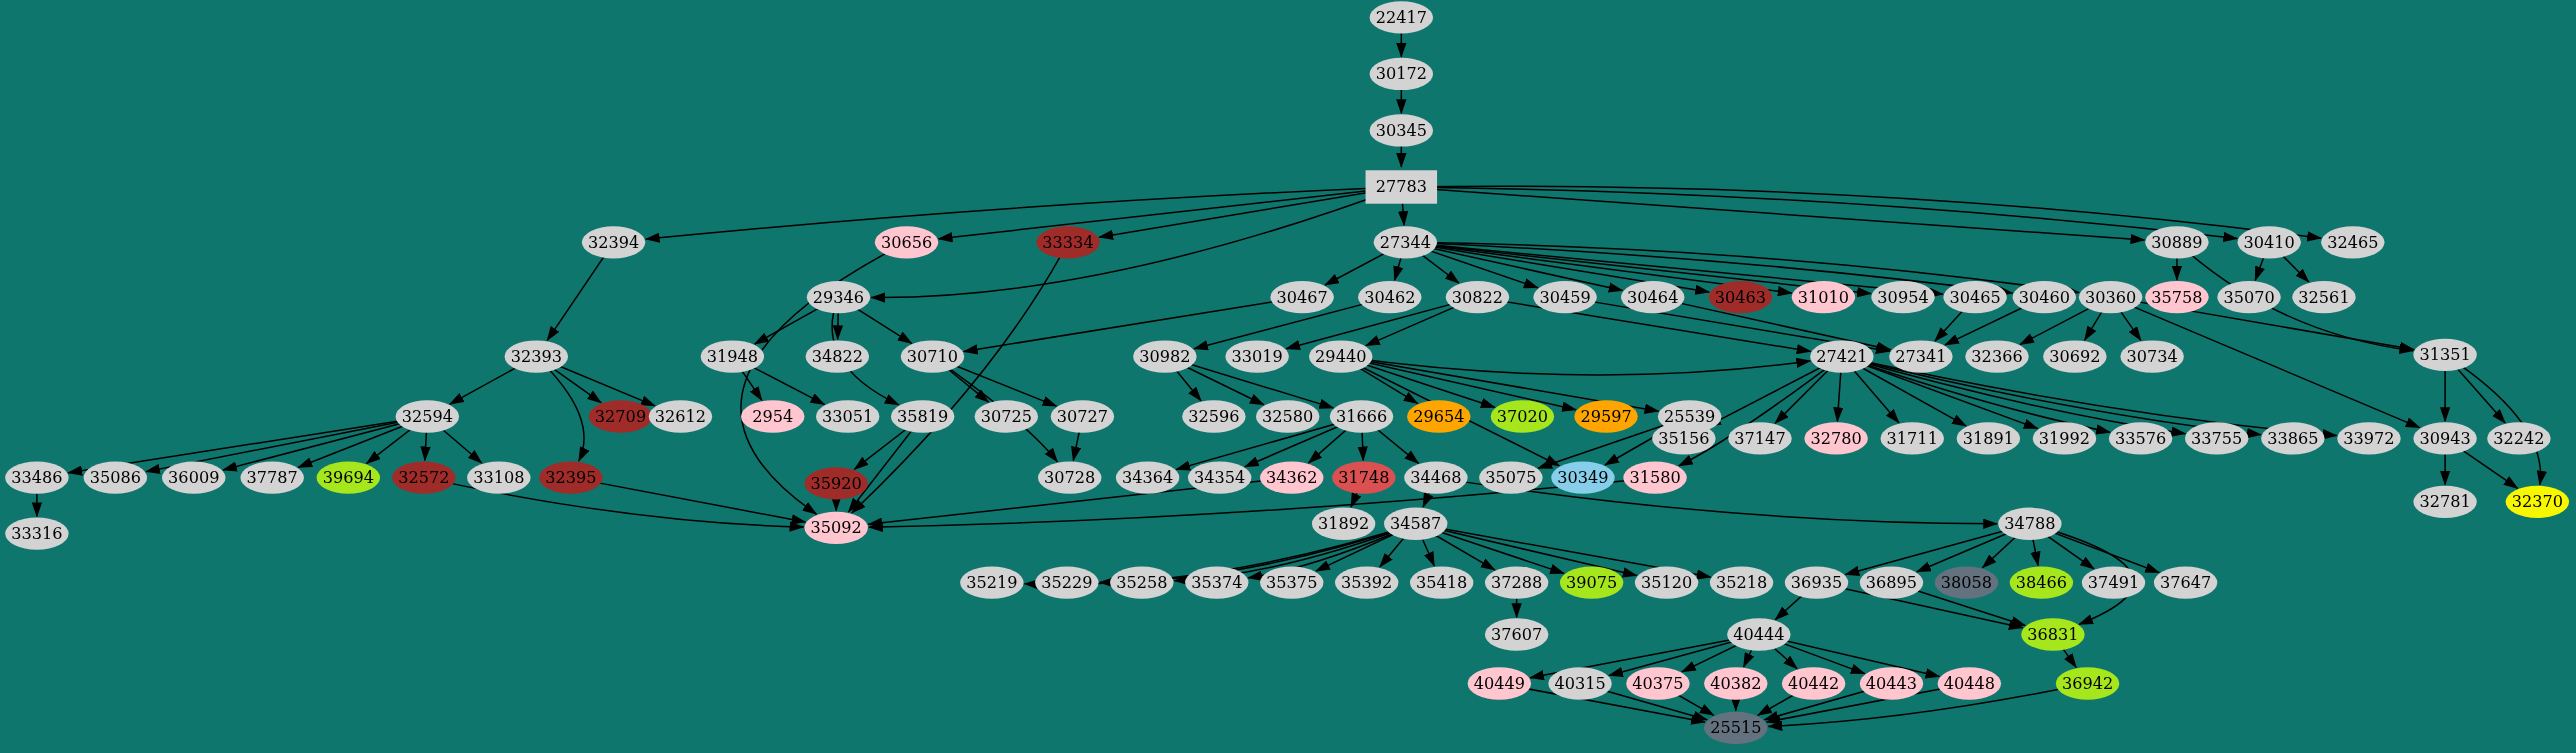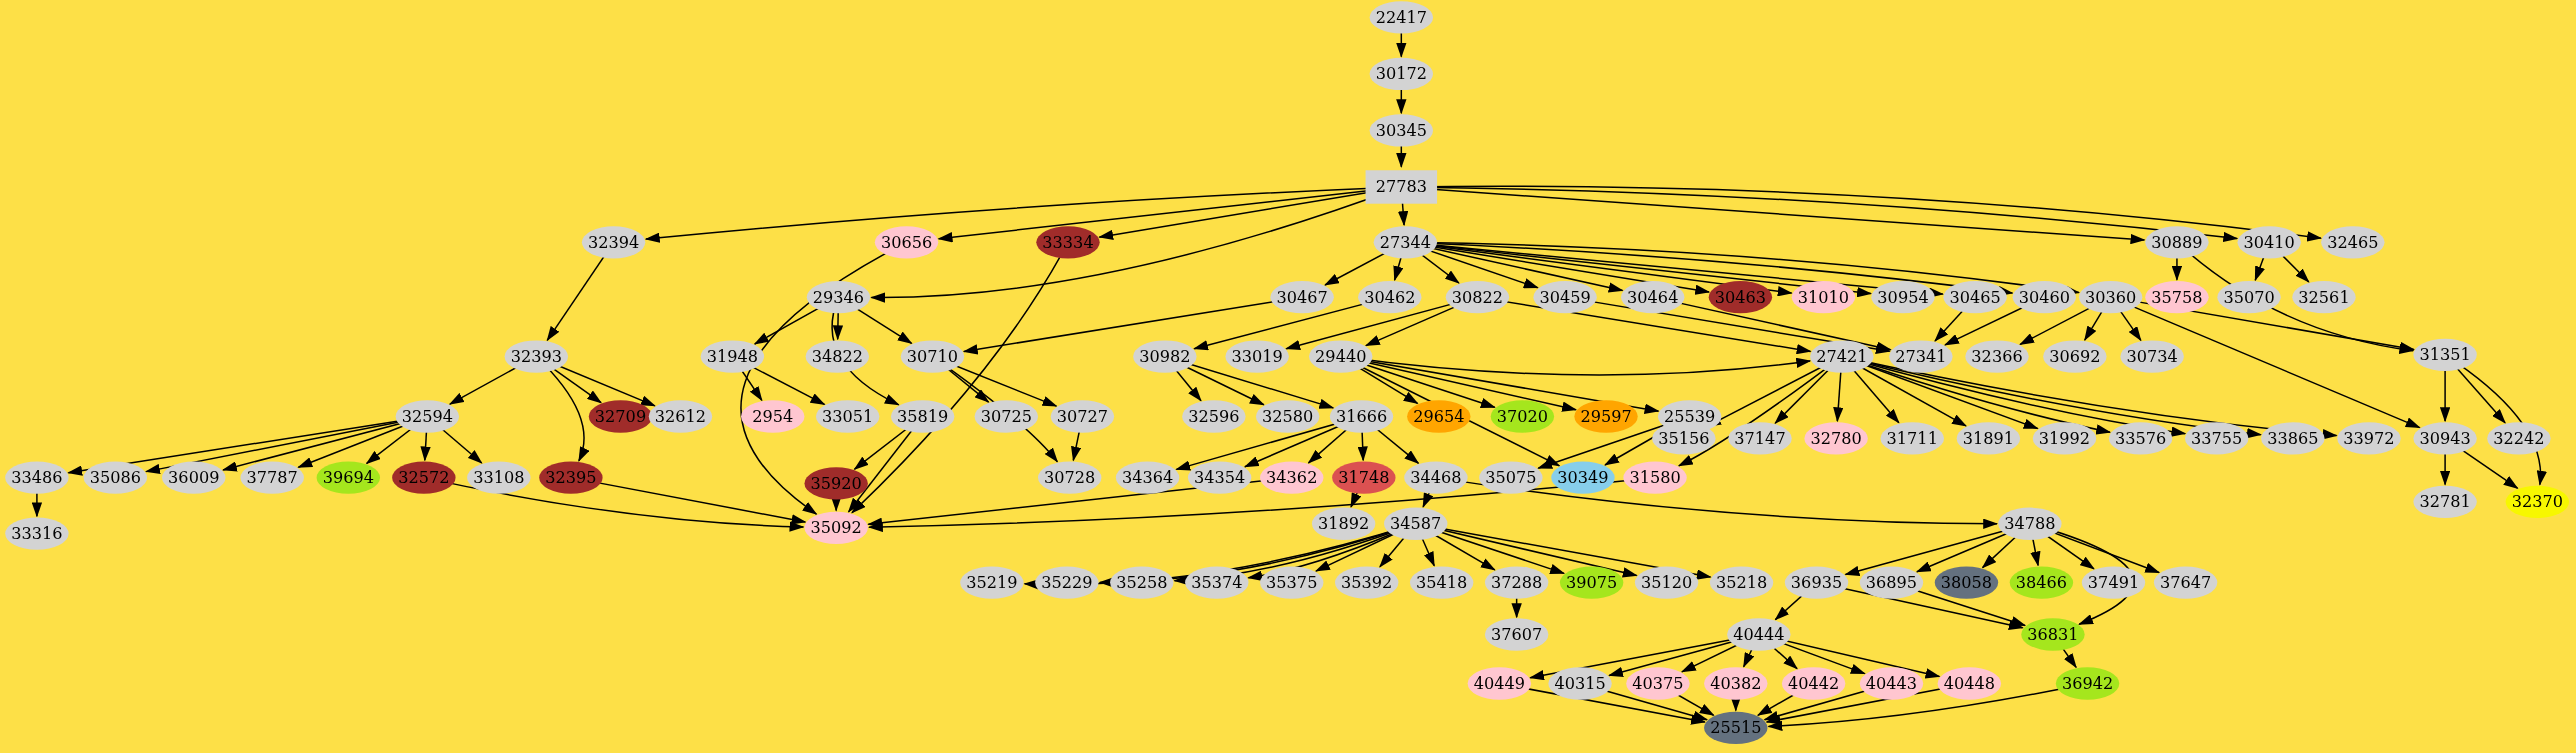--- a/index.html
+++ b/index.html
@@ -1,16 +1,16 @@
 <!DOCTYPE html>
 <html style="font-size:9.2px"><head>
 <meta charset="utf-8">
 <style>
   html,body{margin:0;padding:0;background:#ffffff;}
-  .viewport{width:2576px;height:754px;background:#fde047;overflow:hidden;position:relative;}
+  .viewport{width:2576px;height:754px;background:#0f766e;overflow:hidden;position:relative;}
   svg{display:block;}
   .node-label{font-family:"DejaVu Serif","Liberation Serif",serif;font-size:28px;fill:#000;}
   .edge{fill:none;stroke:#000;stroke-width:2.6;}
   .node-shape{stroke:#000;stroke-width:0;}
 </style>
 </head>
 <body>
 
 <div class="viewport">
   <svg id="graph-svg" width="2576" height="754" viewBox="0 0 4467 1307" xmlns="http://www.w3.org/2000/svg">

